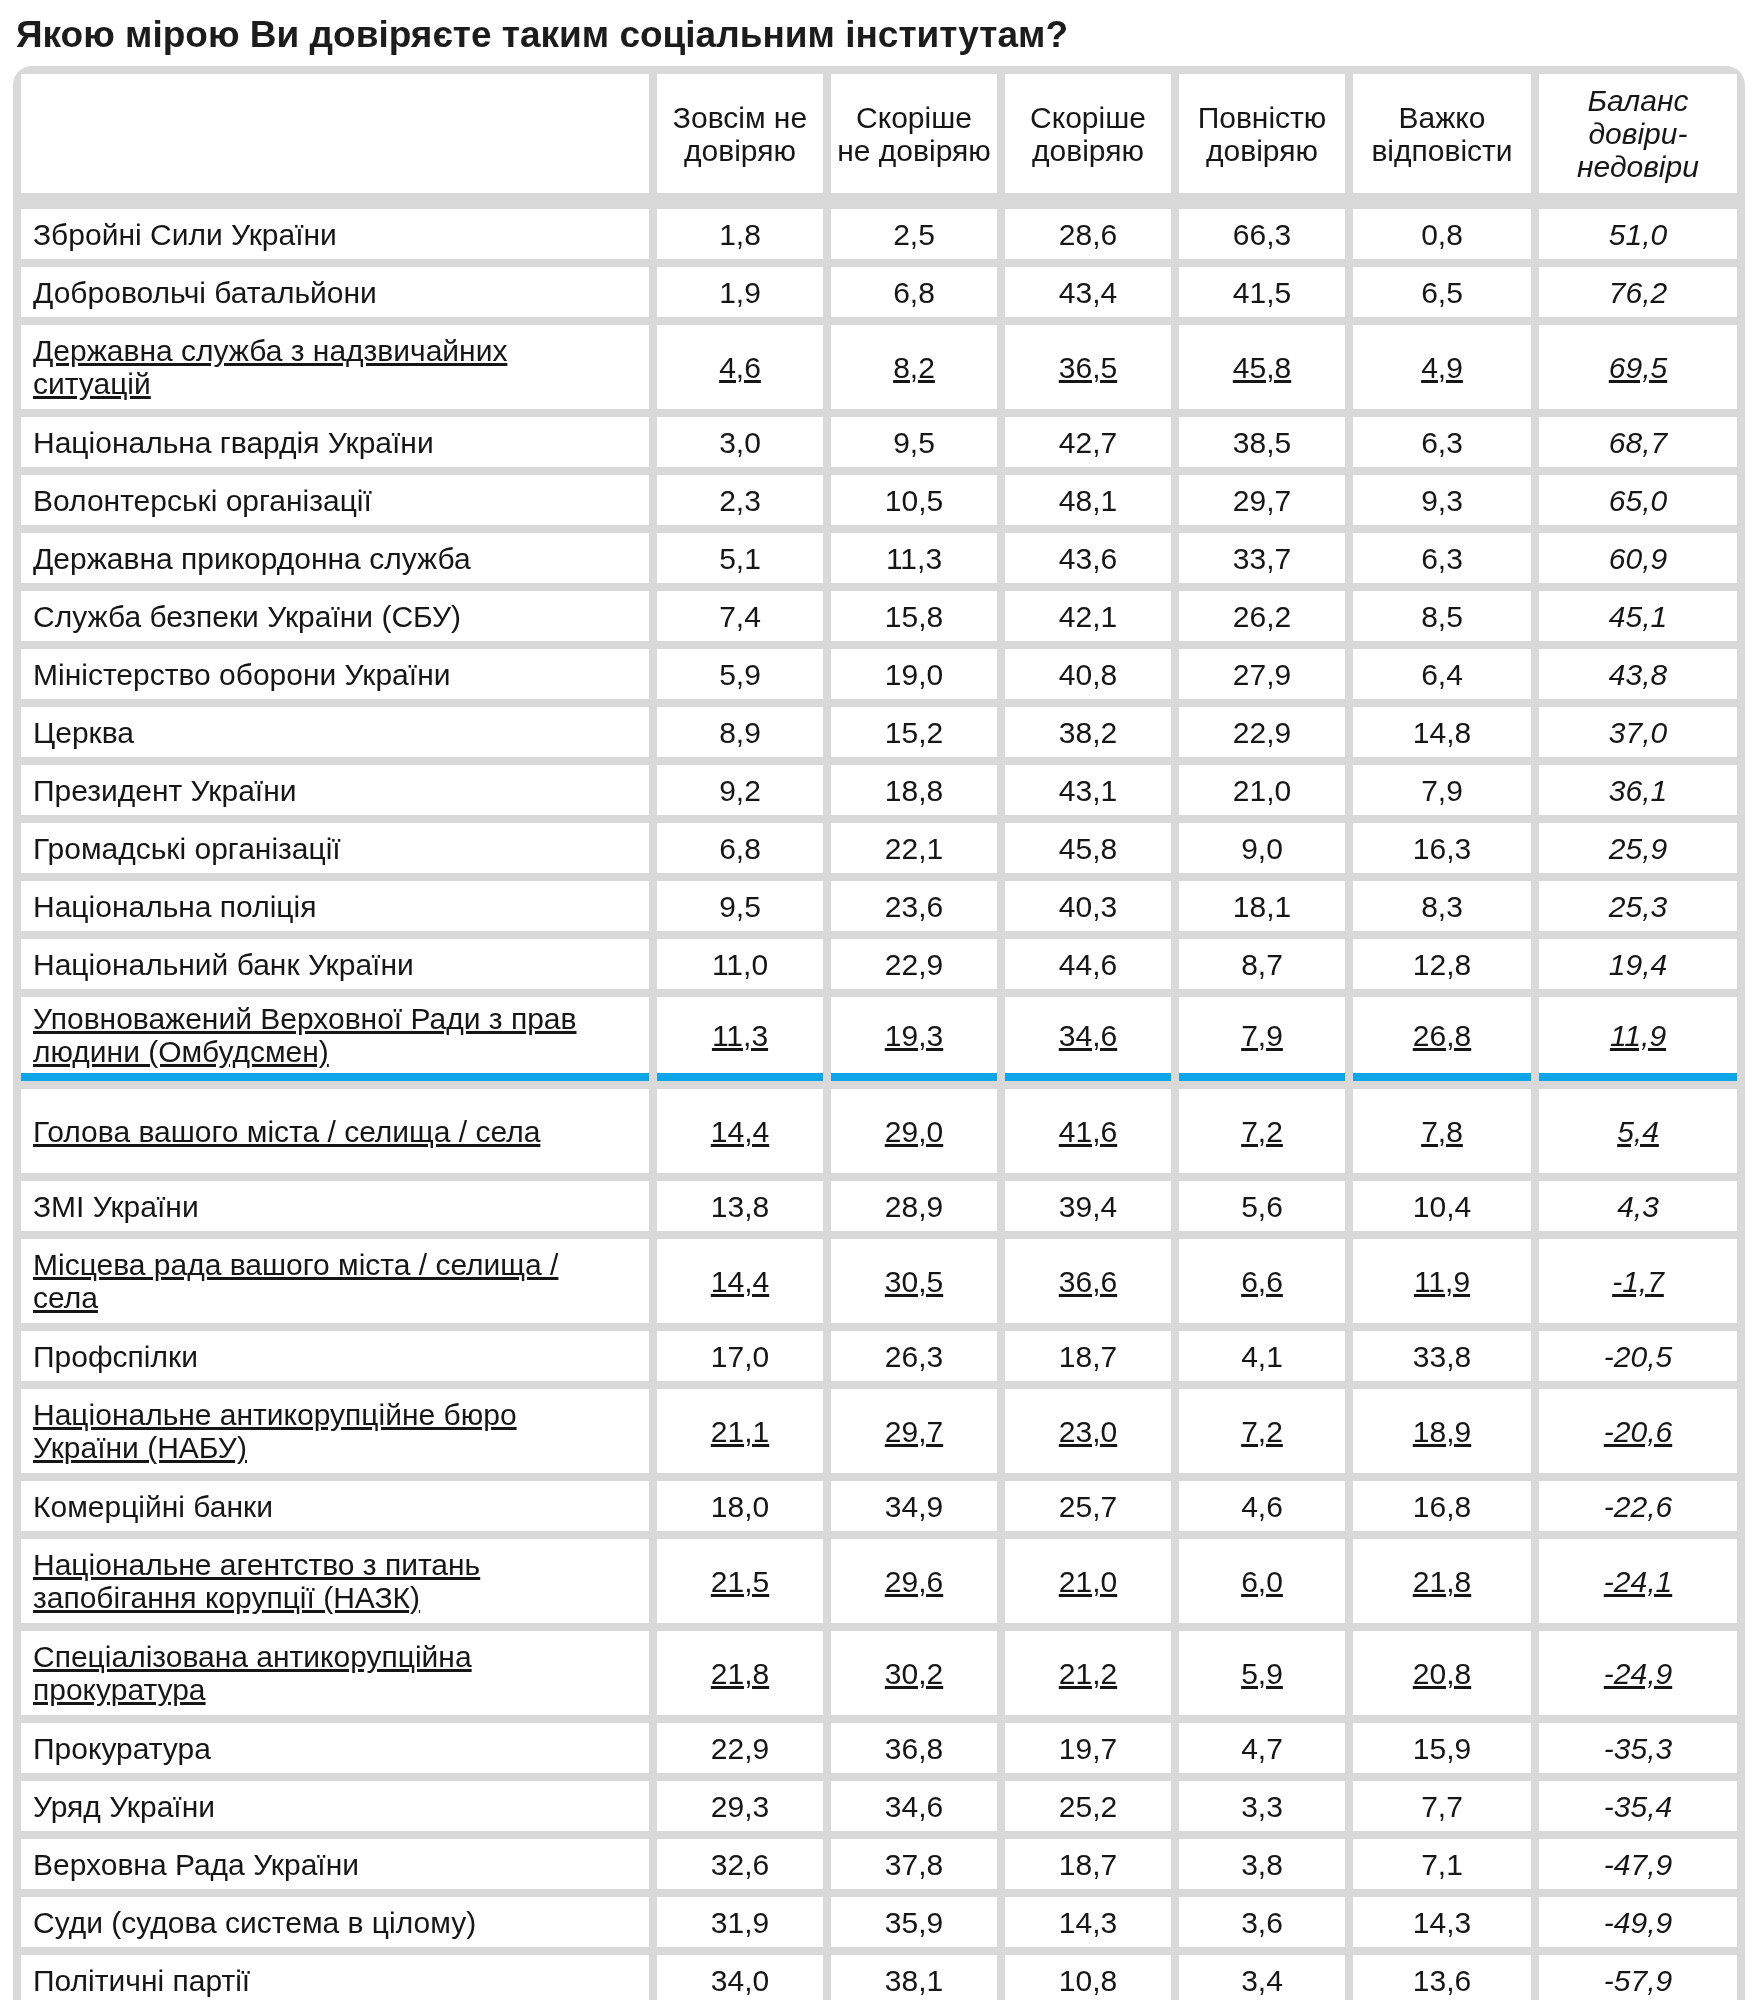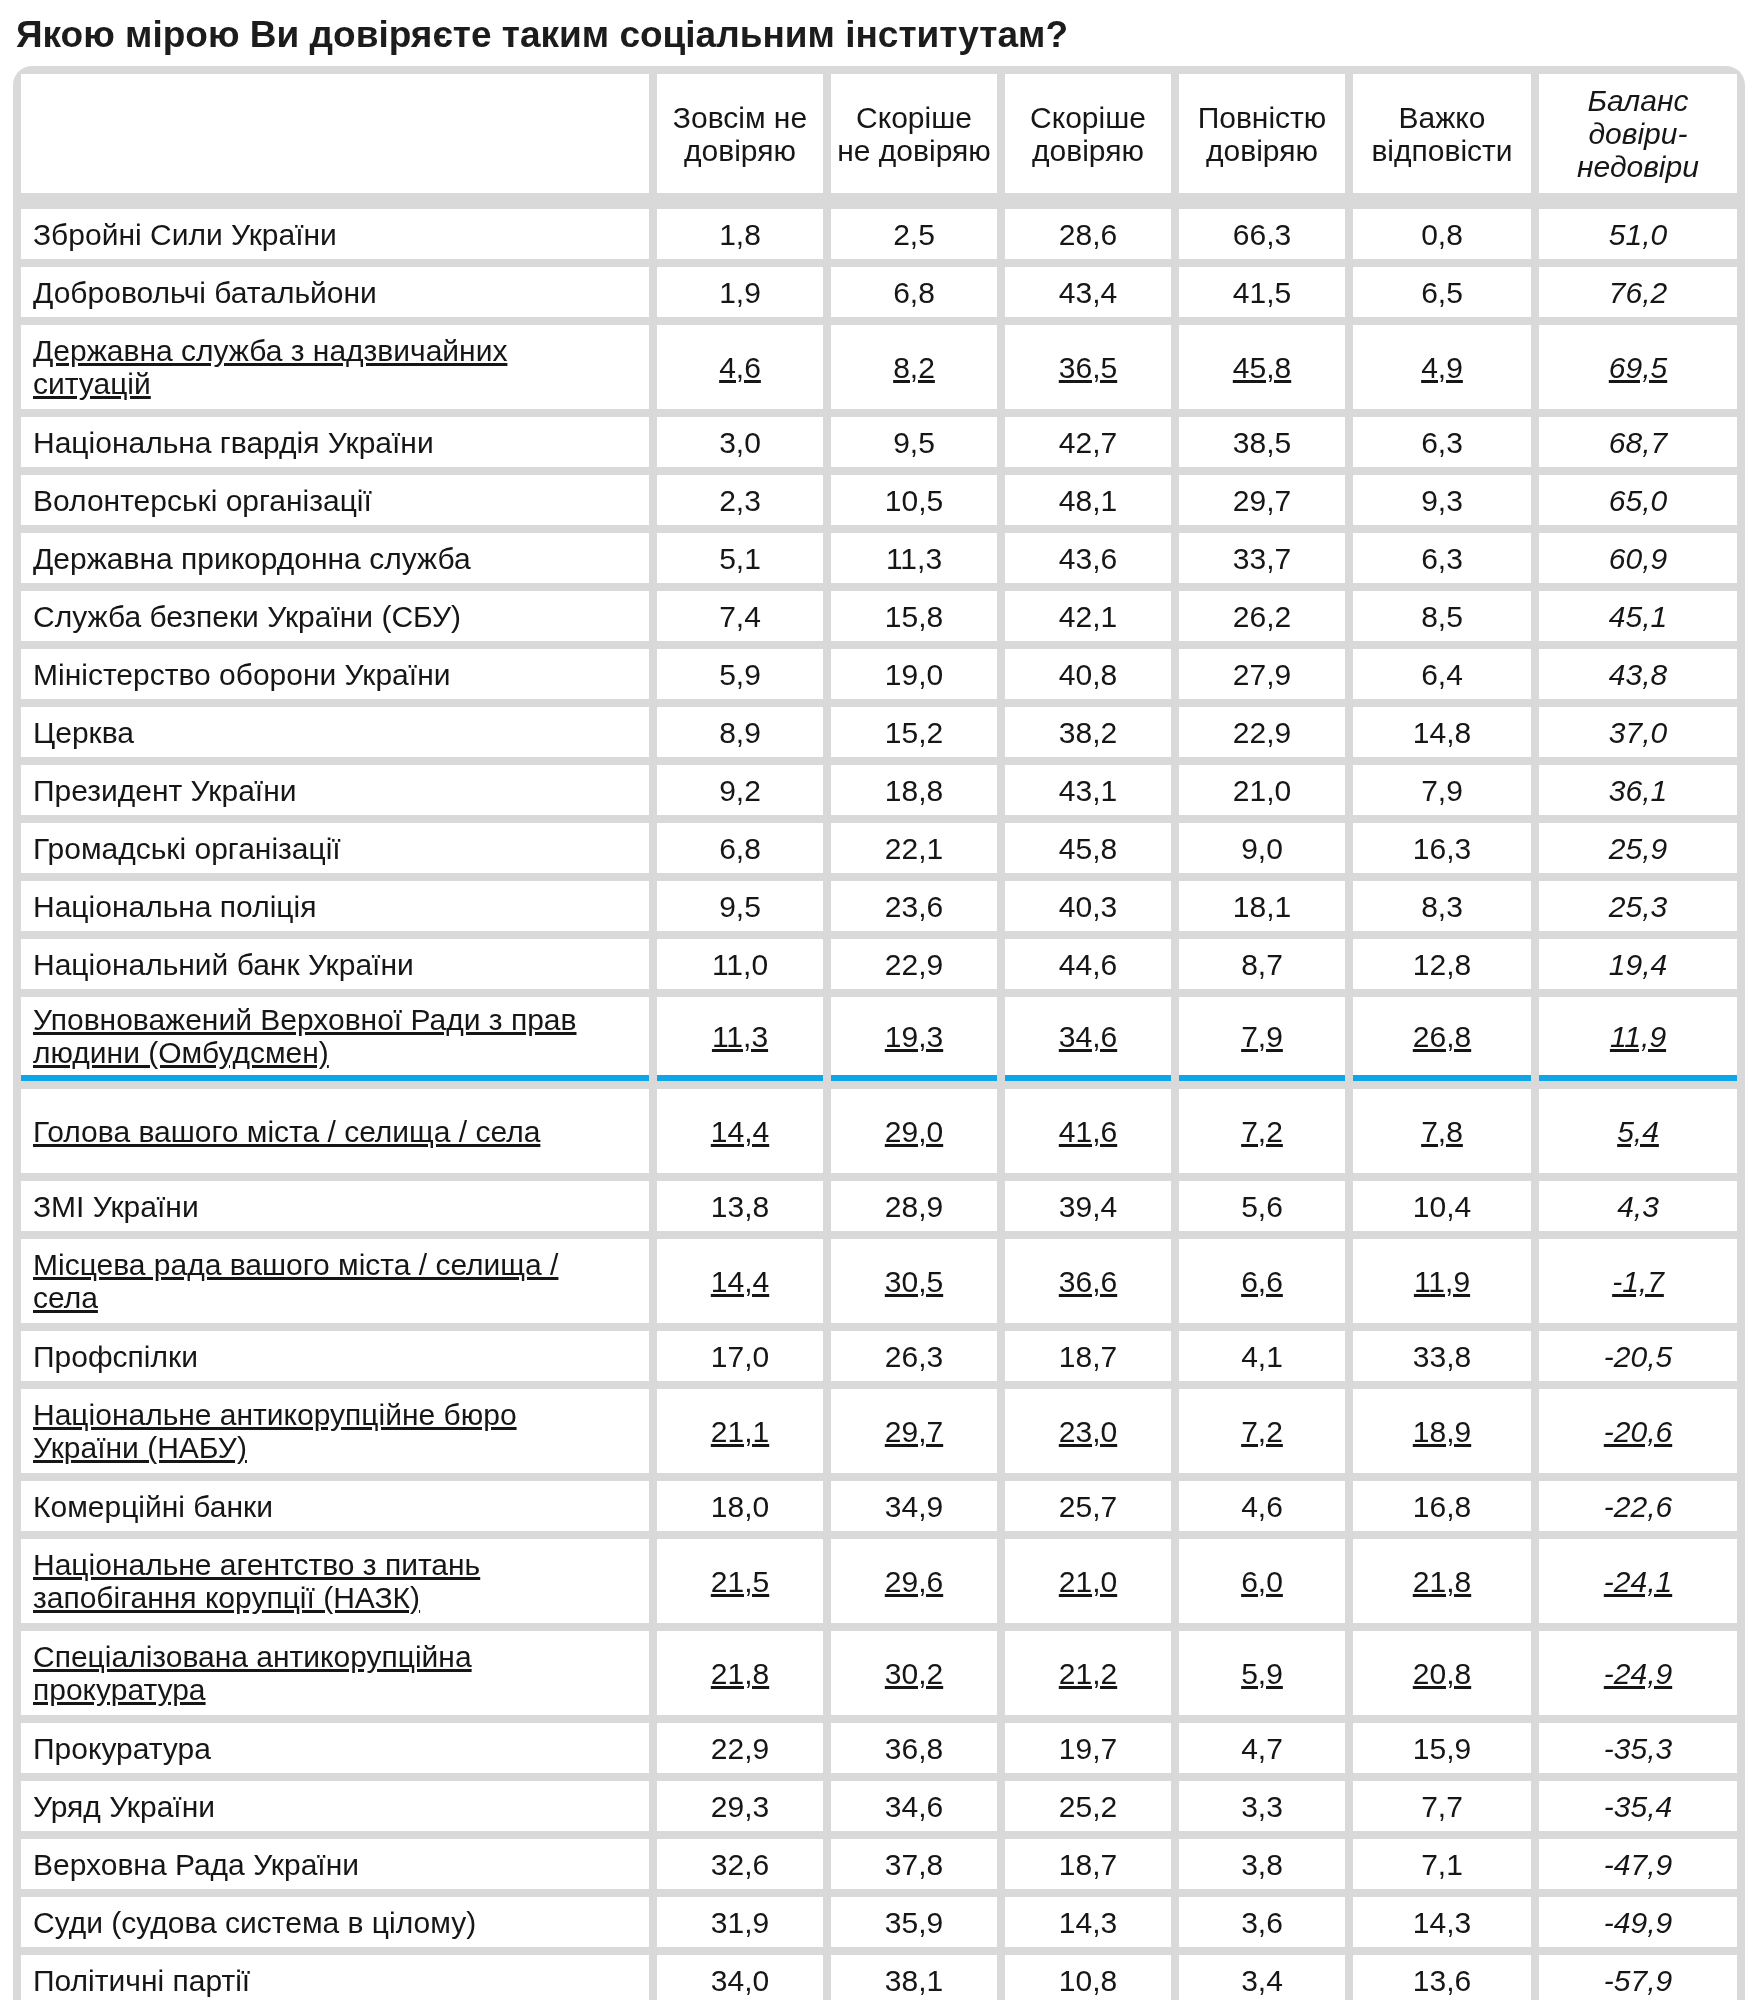--- a/index.html
+++ b/index.html
@@ -42,21 +42,21 @@
   table.trust-table thead th {
     text-align: center;
     padding: 10px 6px;
     border-bottom: 8px solid #d9d9d9;
   }
   table.trust-table thead th.corner {
     border-bottom: 8px solid #d9d9d9;
   }
   tbody tr { height: 50px; }
   tbody tr.tall { height: 84px; text-decoration: underline; }
-  tbody tr.gap-after td { border-bottom: 6px solid #0ea5e9; margin-top: 48px; }
+  tbody tr.gap-after td { border-bottom: 8px solid #0ea5e9; margin-top: 48px; }
   td.name {
     text-align: left;
     padding: 4px 26px 4px 12px;
   }
   td.val {
     text-align: center;
     padding: 4px 6px;
   }
   .balance {
     font-style: italic;

